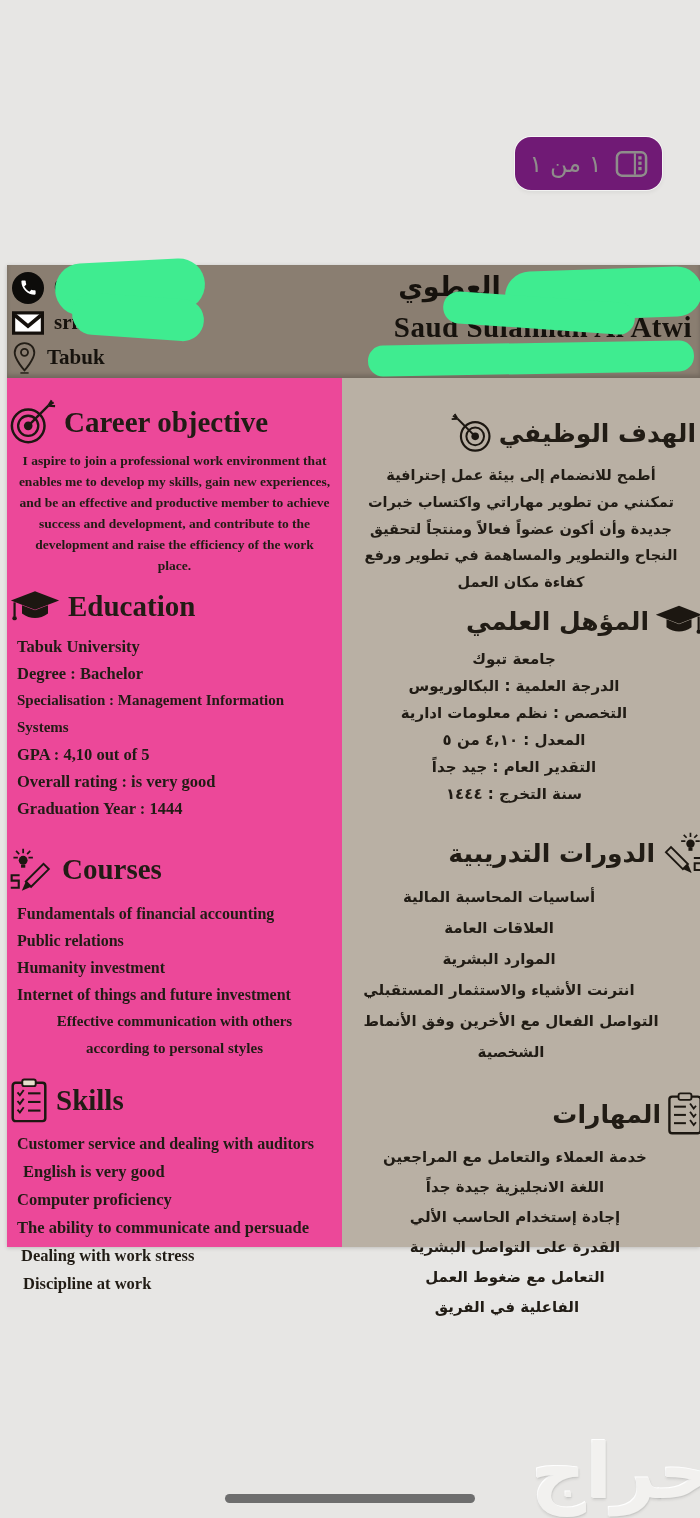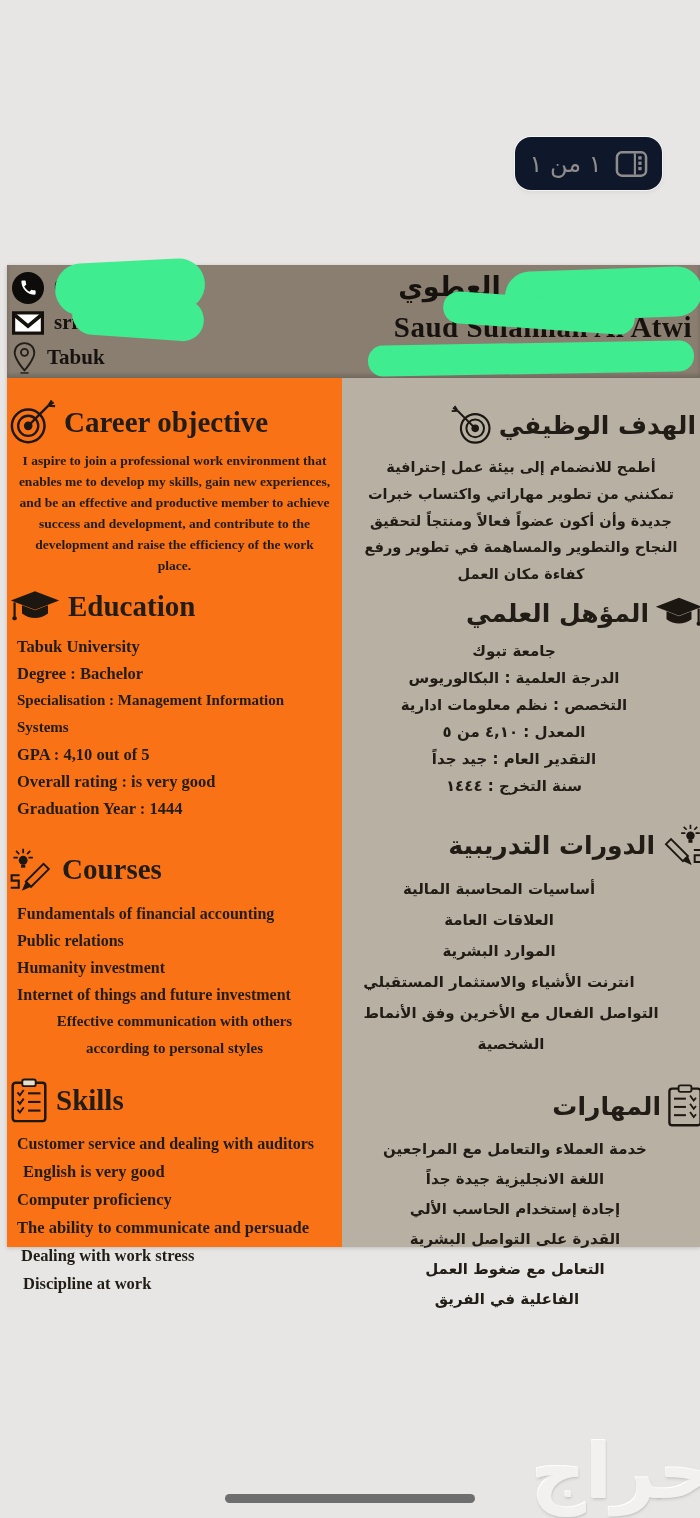--- a/index.html
+++ b/index.html
@@ -6,21 +6,21 @@
   body{
     width:700px;height:1518px;
     background:#e7e6e4;
     position:relative;overflow:hidden;
     font-family:"Liberation Serif",serif;
     color:#211c15;
   }
   
   .page-pill{
     position:absolute;top:137px;right:38px;width:147px;height:53px;
-    background:#0f172a;border-radius:16px;
+    background:#701a75;border-radius:16px;
     display:flex;align-items:center;justify-content:center;gap:13px;
     color:#8f8d8b;font-family:"DejaVu Sans",sans-serif;font-size:24px;
     box-shadow:0 0 0 1px rgba(255,255,255,.65),0 2px 5px rgba(0,0,0,.07);
     z-index:4;cursor:pointer;
   }
   .pill-icon svg{display:block;}
   .home-indicator{
     position:absolute;left:225px;top:1494px;width:250px;height:9px;
     background:#6e6e6e;border-radius:5px;z-index:6;
   }
@@ -40,22 +40,22 @@
     box-shadow:inset 0 -3px 4px rgba(0,0,0,.18);
   }
   .contact{position:absolute;left:5px;top:5px;}
   .contact-row{display:flex;align-items:center;gap:10px;height:35px;font-size:21px;font-weight:bold;color:#16120d;}
   .ic-phone{width:32px;height:32px;border-radius:50%;background:#0d0c0a;display:flex;align-items:center;justify-content:center;}
   .ic-plain{display:flex;align-items:center;justify-content:center;}
   .names{position:absolute;right:8px;top:6px;text-align:right;}
   .name-ar{font-family:"DejaVu Sans",sans-serif;font-weight:bold;font-size:27px;color:#16120d;}
   .name-en{font-size:29px;font-weight:bold;letter-spacing:.5px;margin-top:9px;color:#16120d;}
   .doc-body{display:flex;height:869px;}
-  .col-en{width:335px;background:#f97316;box-sizing:border-box;padding:0 4px;}
-  .col-ar{flex:1;background:#b9b0a4;box-sizing:border-box;direction:rtl;padding:4px 4px;font-family:"DejaVu Sans",sans-serif;}
+  .col-en{width:335px;background:#ec4899;box-sizing:border-box;padding:0 4px;}
+  .col-ar{flex:1;background:#b9b0a4;box-sizing:border-box;direction:rtl;padding:12px 4px;font-family:"DejaVu Sans",sans-serif;}
   .sec-head{display:flex;align-items:center;gap:7px;}
   .sec-title{font-size:29px;font-weight:bold;}
   .col-ar .sec-title{font-size:25px;}
   .icw{flex:0 0 auto;display:flex;}
   .edge-r{margin-left:-2px;margin-right:-8px;}
   .edge-l{margin-left:-2px;}
   .line{font-weight:bold;font-size:16.5px;line-height:27px;padding-left:6px;}
   .col-ar .line{font-size:15px;line-height:27px;padding-left:0;padding-right:14px;text-align:center;}
   .col-ar .crs .line{line-height:31px;padding-right:44px;}
   .col-ar .skl .line{line-height:30px;padding-right:12px;}

